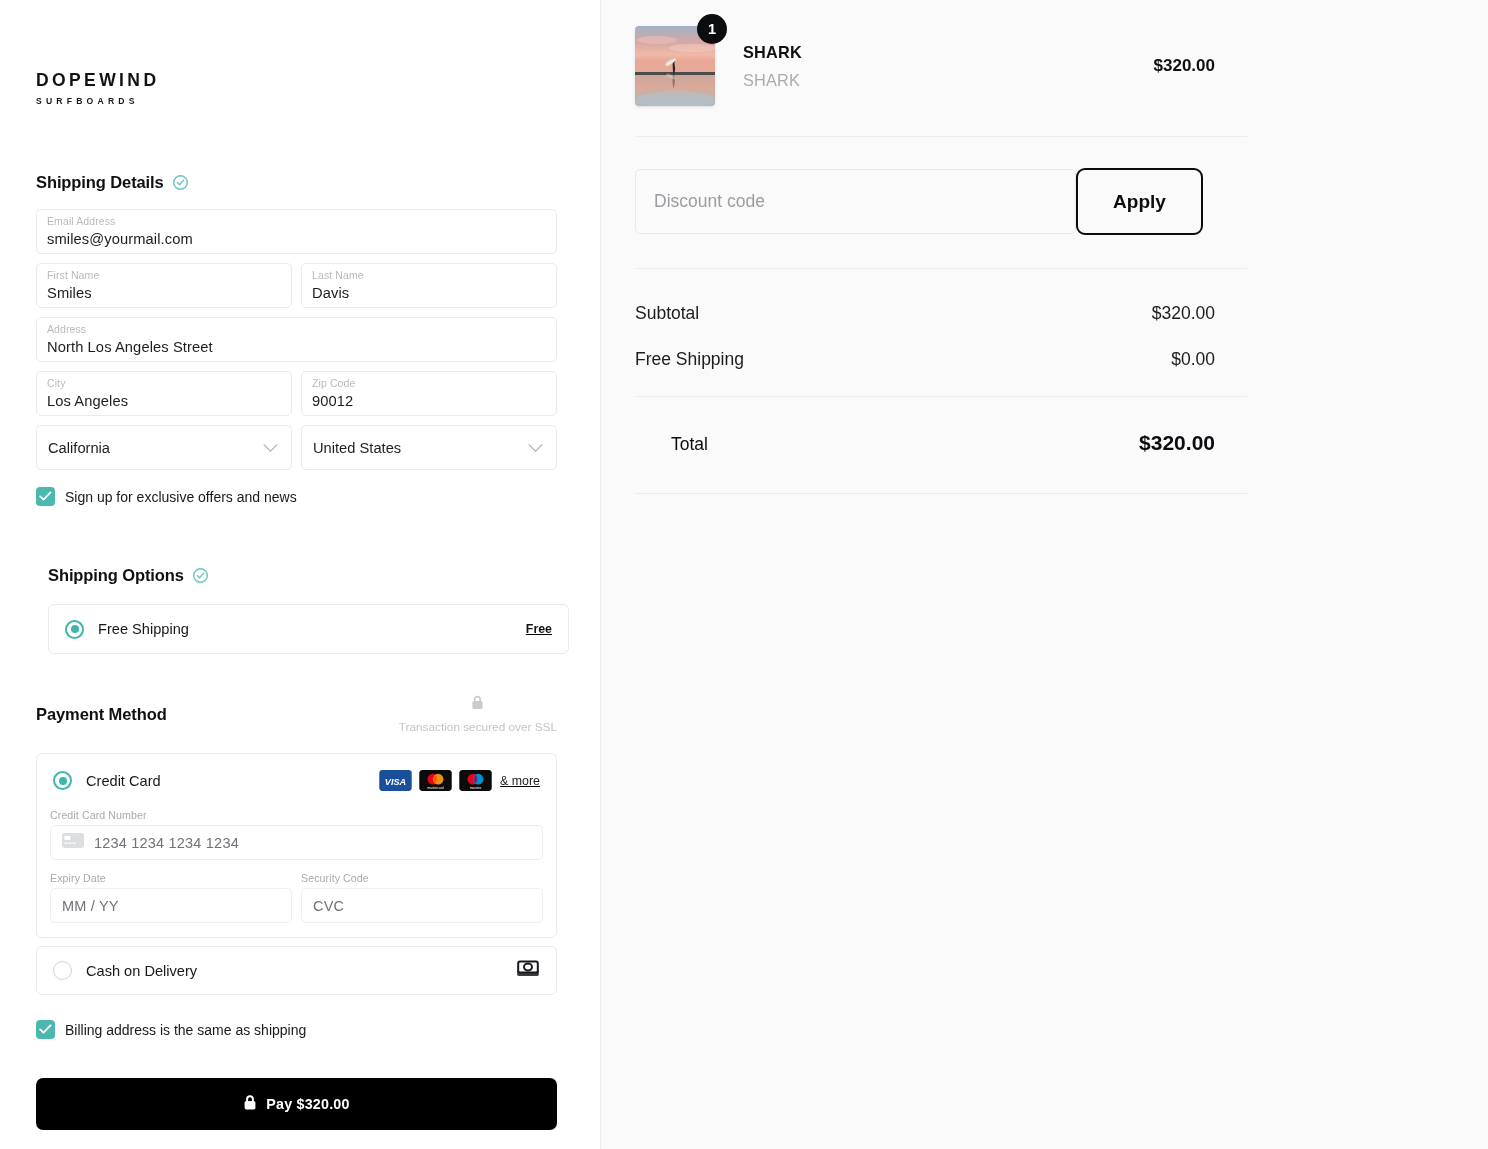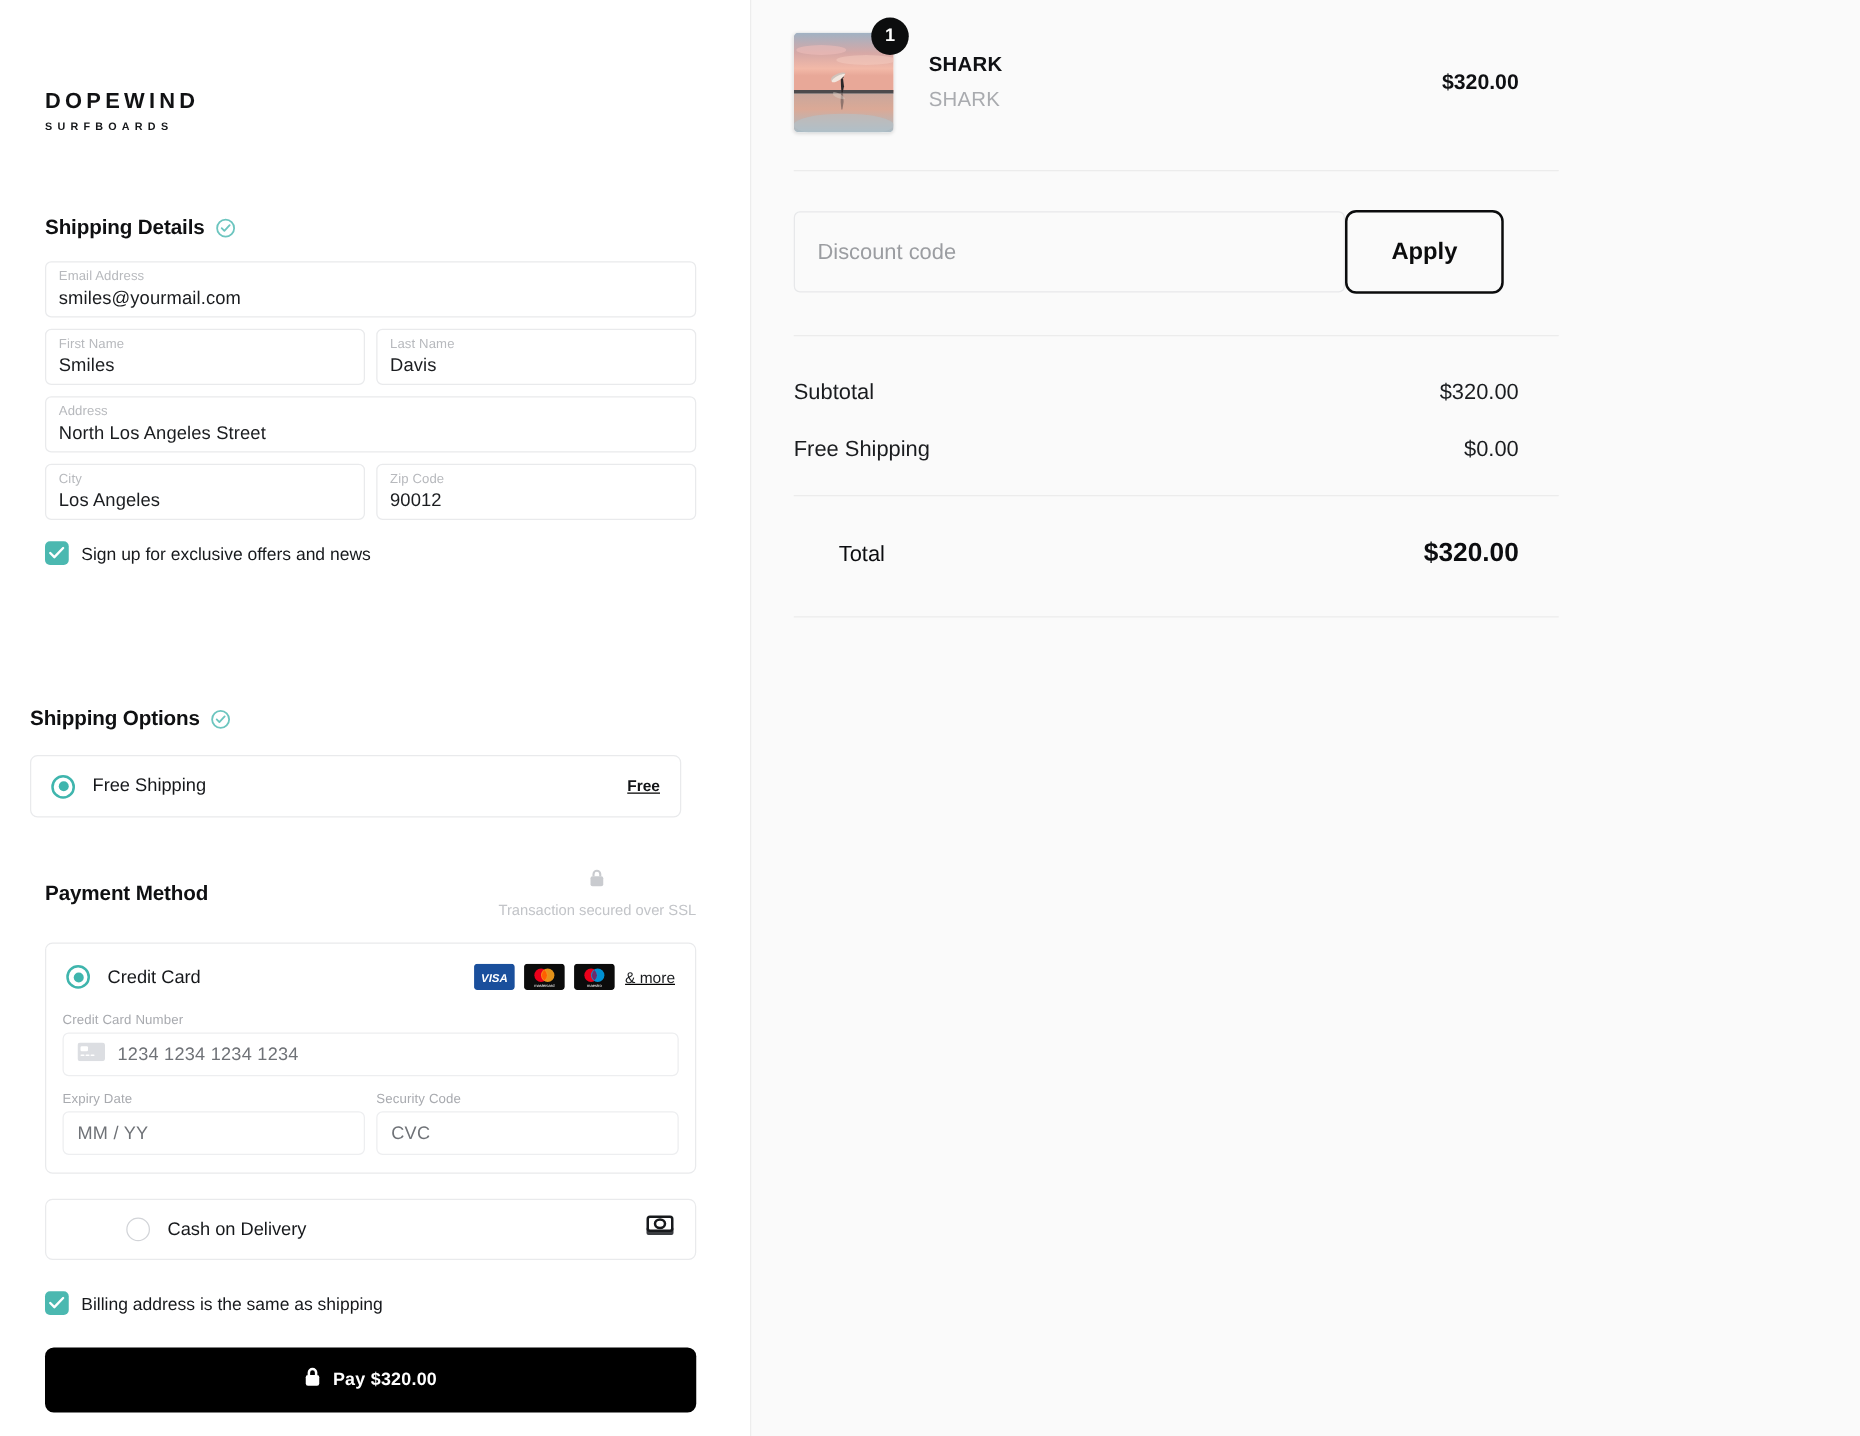--- a/index.html
+++ b/index.html
@@ -211,33 +211,51 @@
           <div class="field">
             <div class="field-label">City</div>
             <div class="field-value">Los Angeles</div>
           </div>
           <div class="field">
             <div class="field-label">Zip Code</div>
             <div class="field-value">90012</div>
           </div>
         </div>
 
+        <div class="row2">
+          <div class="select-box">
+            <span class="select-value">California</span>
+            <span>
+              <svg class="chev" viewBox="0 0 18 11" fill="none">
+                <path d="M2 2l7 7 7-7" stroke="#b9bbbf" stroke-width="1.5" stroke-linecap="round" stroke-linejoin="round"></path>
+              </svg>
+            </span>
+          </div>
+          <div class="select-box">
+            <span class="select-value">United States</span>
+            <span>
+              <svg class="chev" viewBox="0 0 18 11" fill="none">
+                <path d="M2 2l7 7 7-7" stroke="#b9bbbf" stroke-width="1.5" stroke-linecap="round" stroke-linejoin="round"></path>
+              </svg>
+            </span>
+          </div>
+        </div>
       </div>
 
       <div class="cbrow" style="margin-top:17px;">
         <span class="cbox">
           <svg width="13" height="11" viewBox="0 0 13 11" fill="none">
             <path d="M1.2 5.4l3.3 3.3 7-7.3" stroke="#ffffff" stroke-width="1.9" stroke-linecap="round" stroke-linejoin="round"></path>
           </svg>
         </span>
         <span class="cb-label">Sign up for exclusive offers and news</span>
       </div>
     </div>
 
-    <div style="position:absolute;left:24px;top:566px;width:521px;">
+    <div style="position:absolute;left:48px;top:566px;width:521px;">
       <div class="section-head">
         <div class="section-title">Shipping Options</div>
         <span>
           <svg class="check-circle" viewBox="0 0 20 20" fill="none">
             <circle cx="10" cy="10" r="8" stroke="#6cc5bf" stroke-width="1.7"></circle>
             <path d="M6.3 10.1l2.5 2.5 5-5.4" stroke="#6cc5bf" stroke-width="1.7" fill="none" stroke-linecap="round" stroke-linejoin="round"></path>
           </svg>
         </span>
       </div>
       <div class="opt-card" style="margin-top:19px;">
@@ -323,21 +341,21 @@
             <div style="flex:1;">
               <div class="cc-lbl">Security Code</div>
               <div class="cc-input">
                 <span class="cc-ph">CVC</span>
               </div>
             </div>
           </div>
         </div>
       </div>
 
-      <div class="opt-card" style="margin-top:20px;padding-left:48px;">
+      <div class="opt-card" style="margin-top:8px;">
         <div class="opt-row" style="height:47px;">
           <span class="radio-off"></span>
           <span class="opt-label">Cash on Delivery</span>
           <span class="opt-right">
             <span>
               <svg width="24" height="18" viewBox="0 0 24 18">
                 <rect x="1.2" y="9.6" width="21.6" height="6.4" rx="1.6" fill="#3a3c40"></rect>
                 <rect x="2.2" y="1.4" width="19.6" height="11.2" rx="1.8" fill="#ffffff" stroke="#17191c" stroke-width="2"></rect>
                 <ellipse cx="12" cy="7" rx="4" ry="3.4" fill="#ffffff" stroke="#17191c" stroke-width="2"></ellipse>
               </svg>

